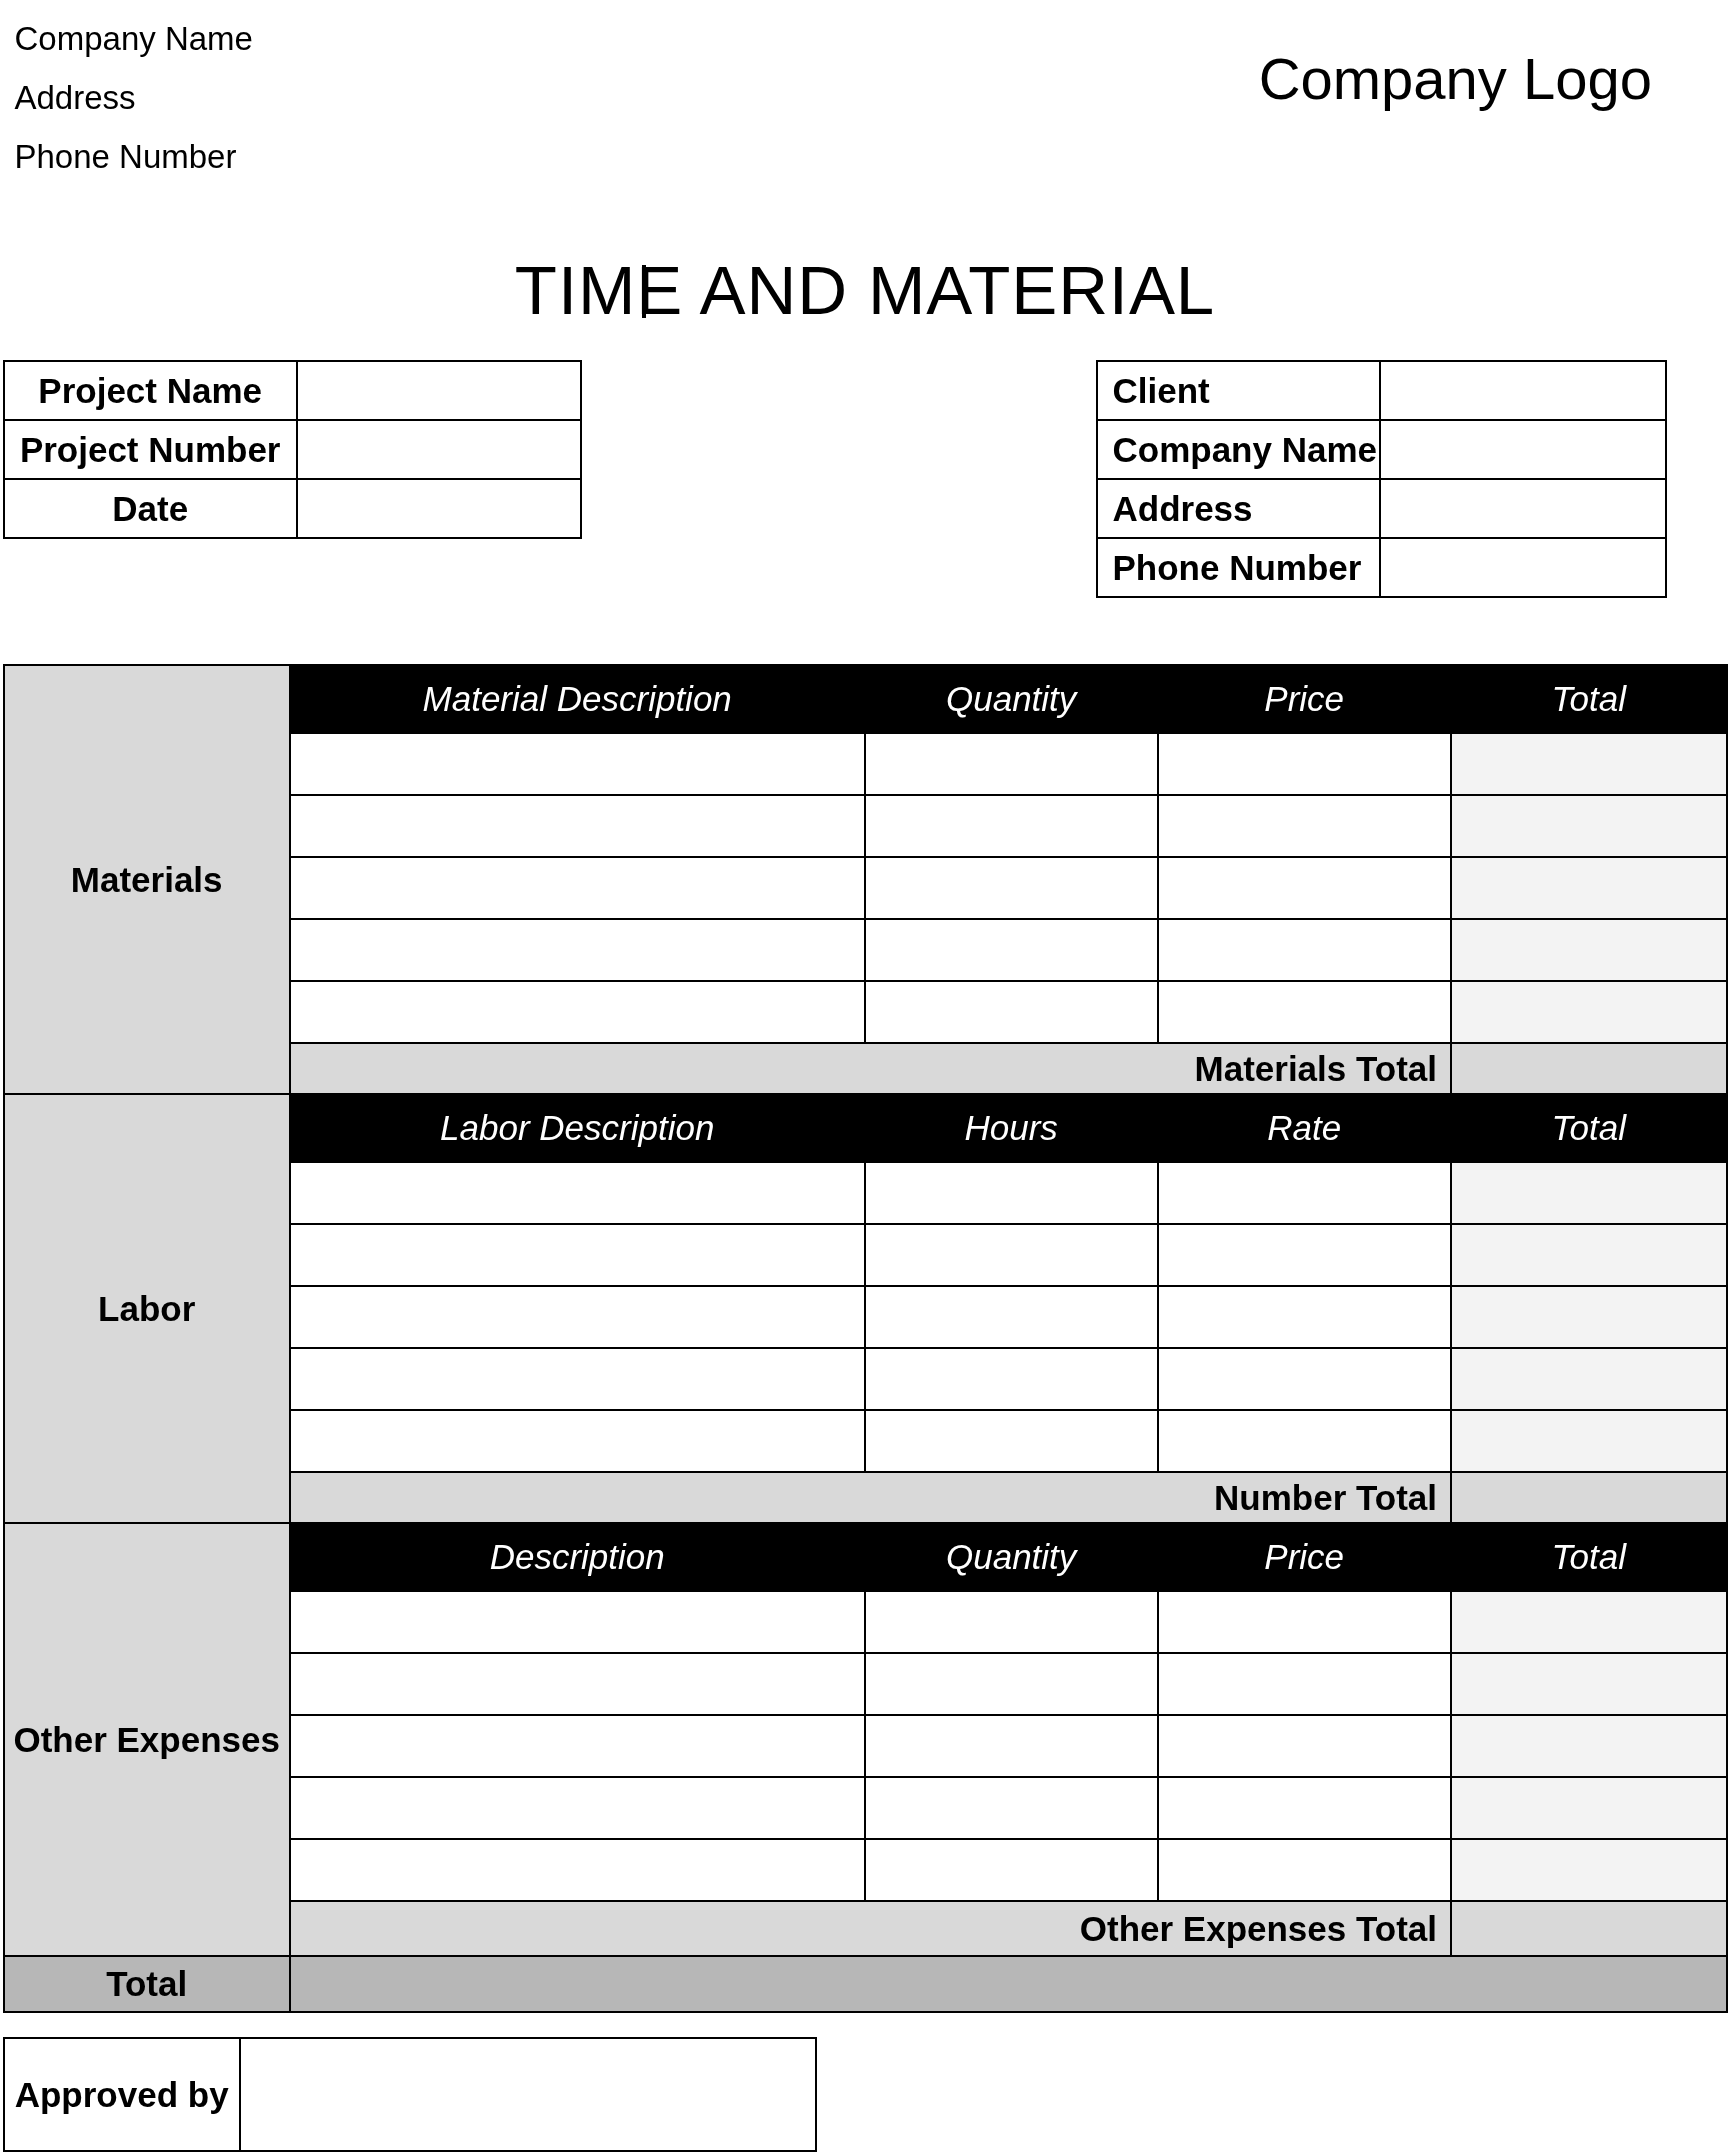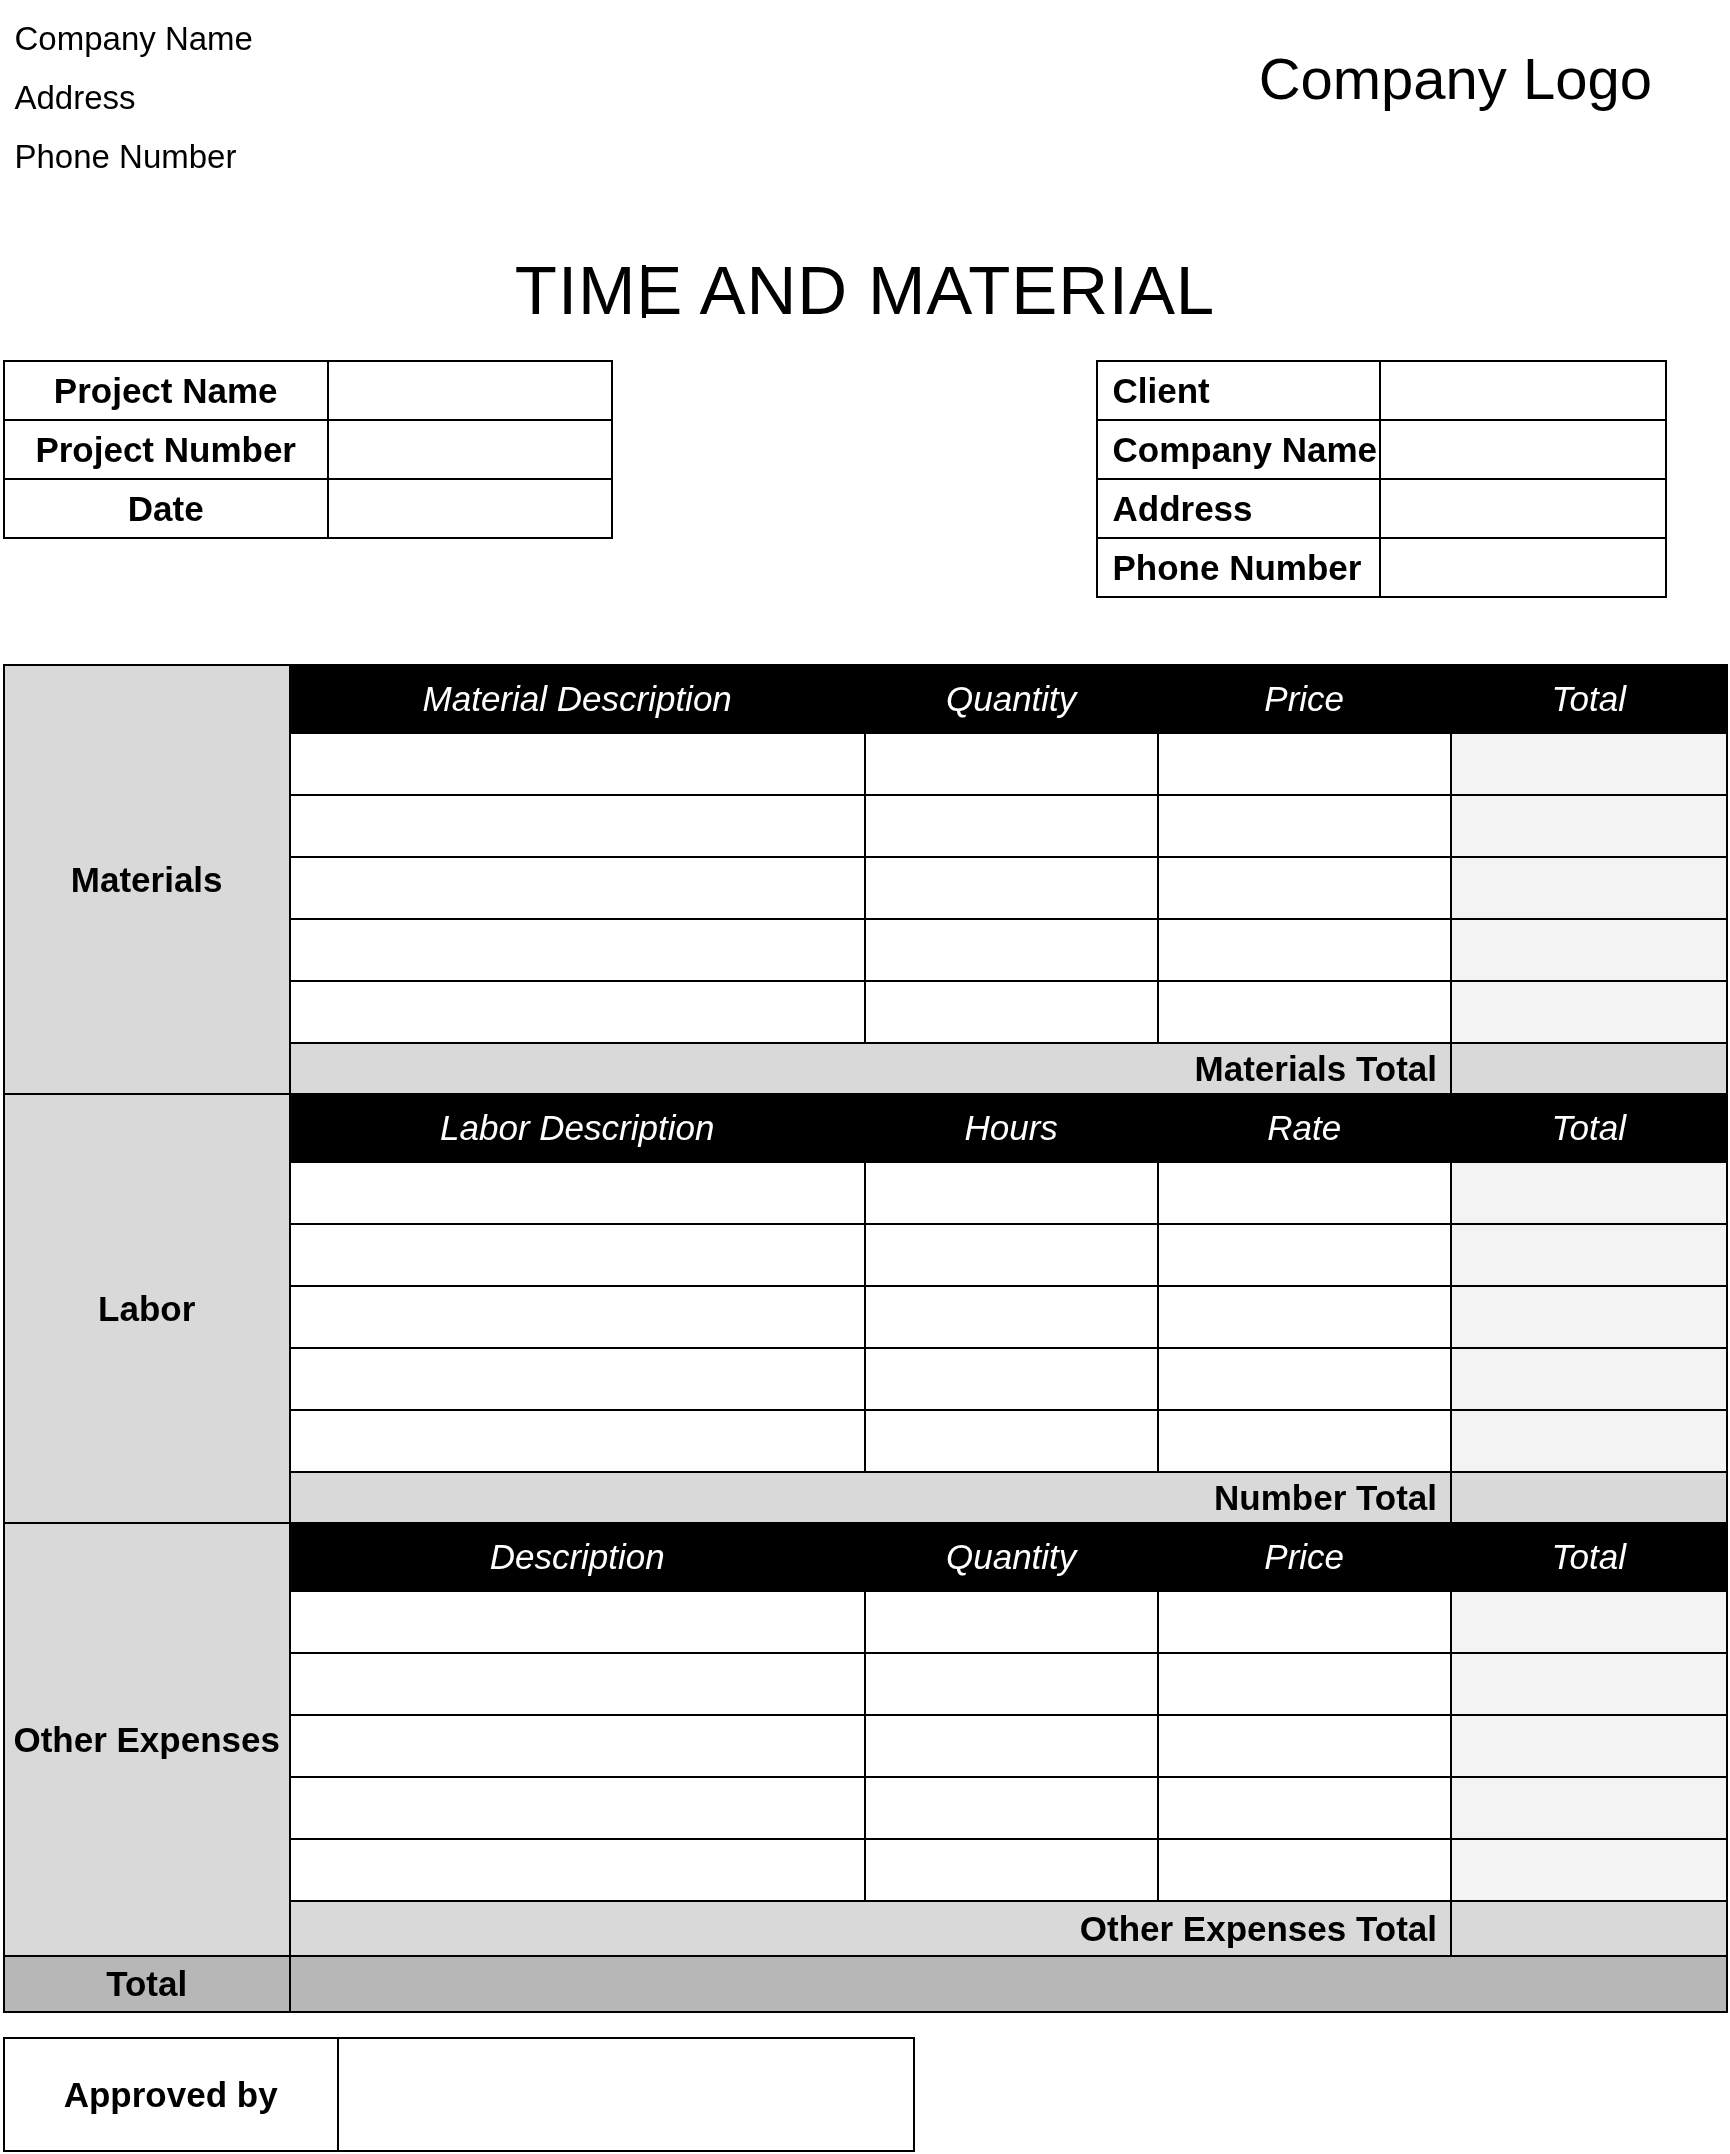--- a/index.html
+++ b/index.html
@@ -14,21 +14,21 @@
   
   .title{position:absolute;top:251px;left:0;width:100%;text-align:center;font-size:69px;letter-spacing:0.9px;}
   .caret{position:absolute;left:642px;top:265px;width:3.6px;height:53px;background:#000;}
 
   table{border-collapse:collapse;table-layout:fixed;}
   td,th{border:2.7px solid #000;box-sizing:border-box;overflow:hidden;}
 
   
   .ptable{position:absolute;left:2.7px;top:360px;}
   .ptable td{height:59px;font-size:35px;}
-  .ptable .lbl{width:324px;font-weight:bold;text-align:center;margin-top:48px;}
+  .ptable .lbl{width:293px;font-weight:bold;text-align:center;margin-top:48px;}
   .ptable .val{width:284px;background:#fff;}
 
   
   .ctable{position:absolute;left:1096px;top:360px;}
   .ctable td{height:59px;font-size:35px;}
   .ctable .lbl{width:283px;font-weight:bold;text-align:left;padding-left:14.5px;}
   .ctable .val{width:286px;background:#fff;}
 
   
   .main{position:absolute;left:2.7px;top:664px;width:1725px;}
@@ -46,21 +46,21 @@
     text-align:right;padding-right:12.7px;
   }
   .main tr.sec-total td.tval{border-left:2.7px solid #fff;}
   .main tr.other-total td{height:55px;}
   .main tr.grand td{background:#b7b7b7;height:56px;font-size:35px;font-weight:bold;}
   .main tr.grand td.gside{text-align:center;}
 
   
   .atable{position:absolute;left:2.7px;top:2037px;}
   .atable td{height:113px;font-size:35px;}
-  .atable .lbl{width:334px;font-weight:bold;text-align:center;}
+  .atable .lbl{width:236px;font-weight:bold;text-align:center;}
   .atable .val{width:576px;background:#fff;}
 </style>
 </head>
 <body>
 
 <div class="info">
   <div>Company Name</div>
   <div>Address</div>
   <div>Phone Number</div>
 </div>

